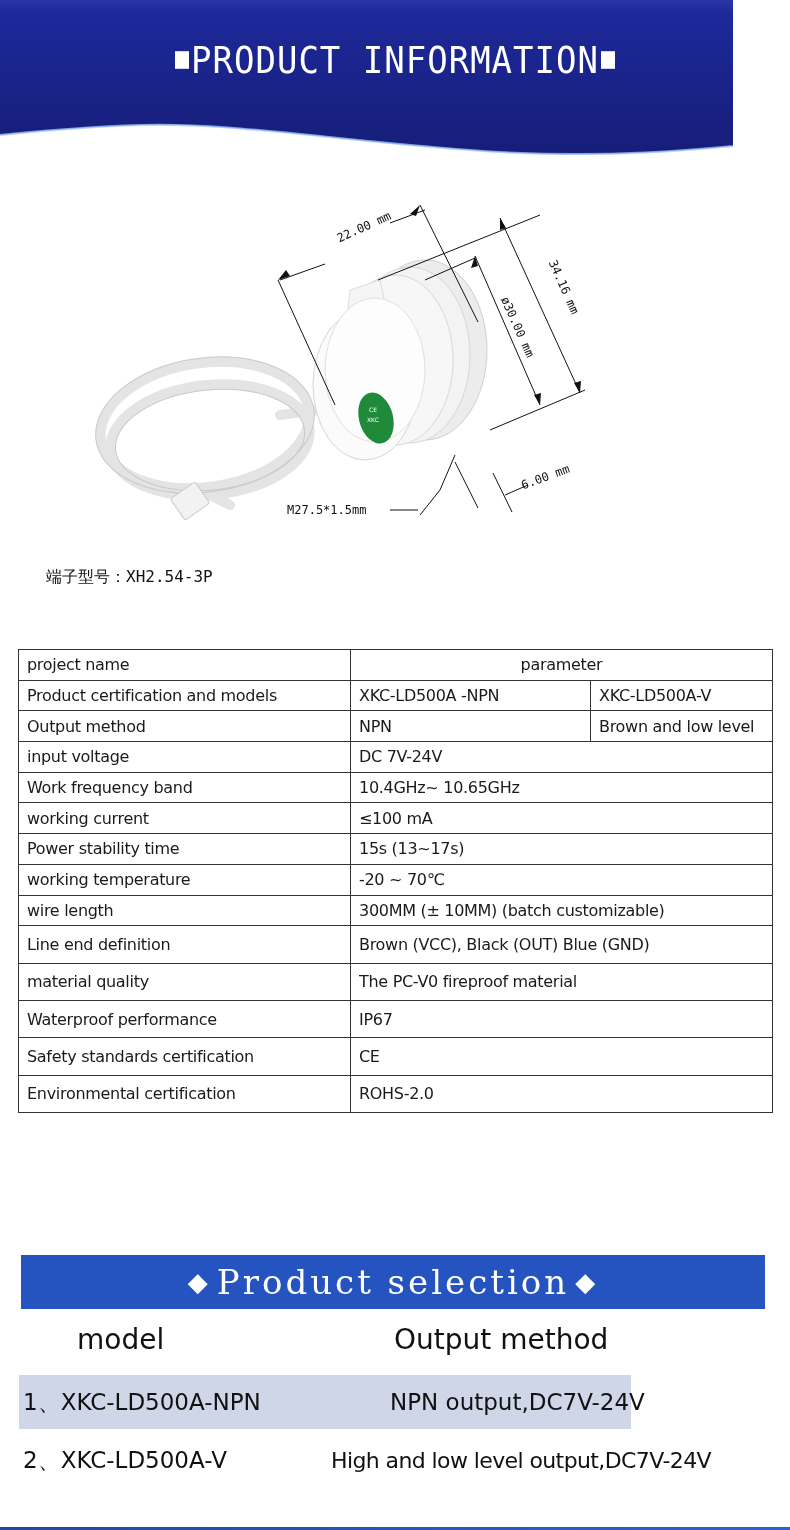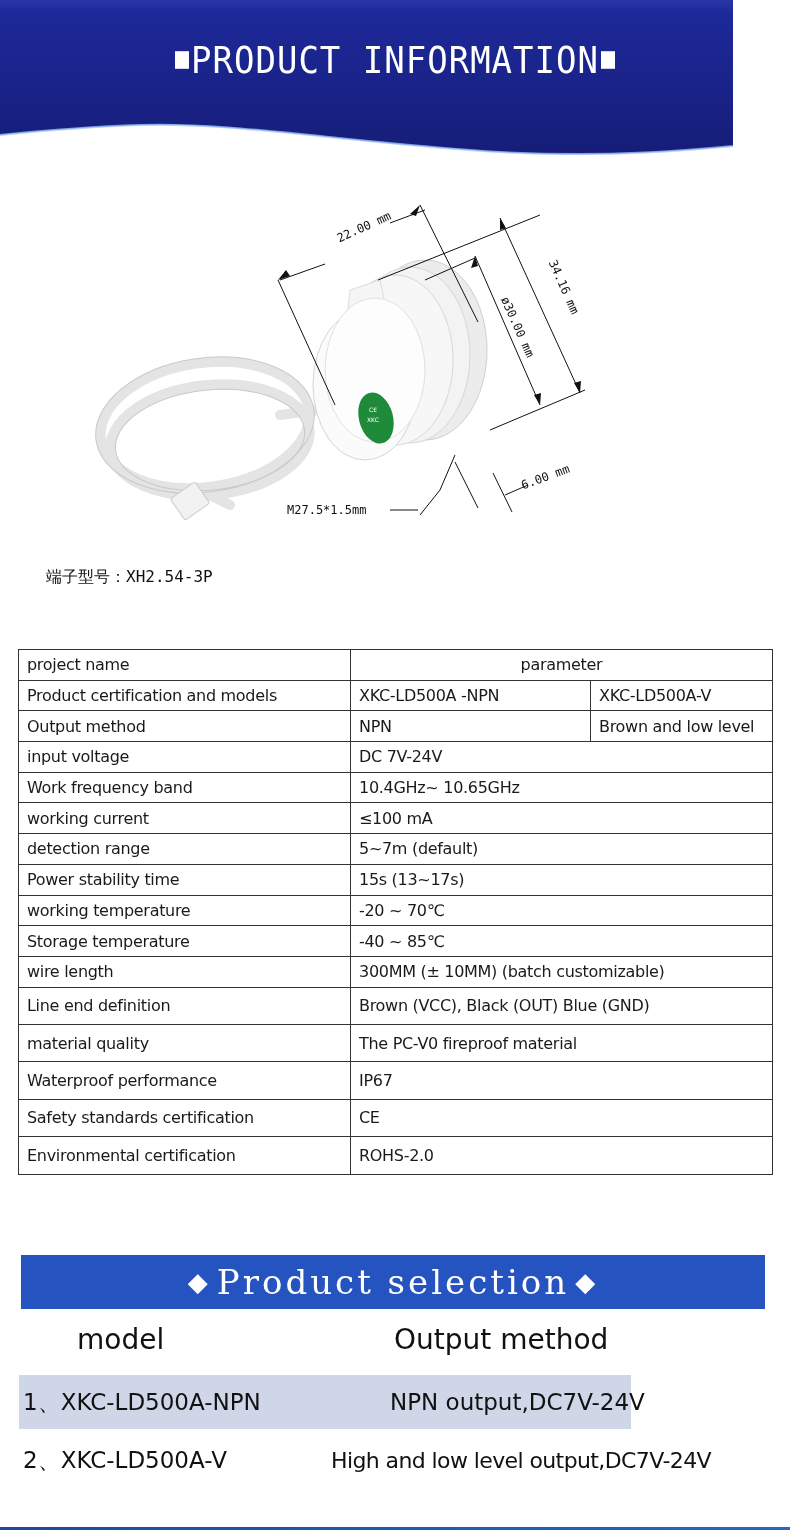--- a/index.html
+++ b/index.html
@@ -175,34 +175,26 @@
       </tr>
   <tr>
         <td class="name">Work frequency band</td>
         <td colspan="2">10.4GHz~ 10.65GHz</td>
       </tr>
   <tr>
         <td class="name">working current</td>
         <td colspan="2">≤100 mA</td>
       </tr>
   <tr>
-        <td class="name">detection range</td>
-        <td colspan="2">5~7m  (default)</td>
-      </tr>
-  <tr>
         <td class="name">Power stability time</td>
         <td colspan="2">15s   (13~17s)</td>
       </tr>
   <tr>
         <td class="name">working temperature</td>
         <td colspan="2">-20 ~ 70℃</td>
-      </tr>
-  <tr>
-        <td class="name">Storage temperature</td>
-        <td colspan="2">-40 ~ 85℃</td>
       </tr>
   <tr>
         <td class="name">wire length</td>
         <td colspan="2">300MM (±  10MM) (batch customizable)</td>
       </tr>
   <tr class="tall">
         <td class="name">Line end definition</td>
         <td colspan="2">Brown (VCC), Black (OUT) Blue (GND)</td>
       </tr>
   <tr class="tall">

